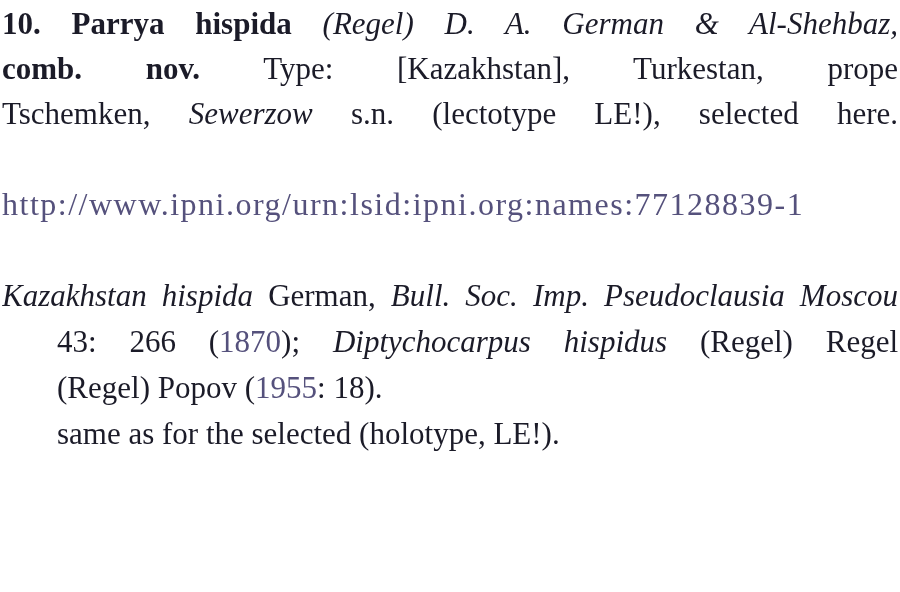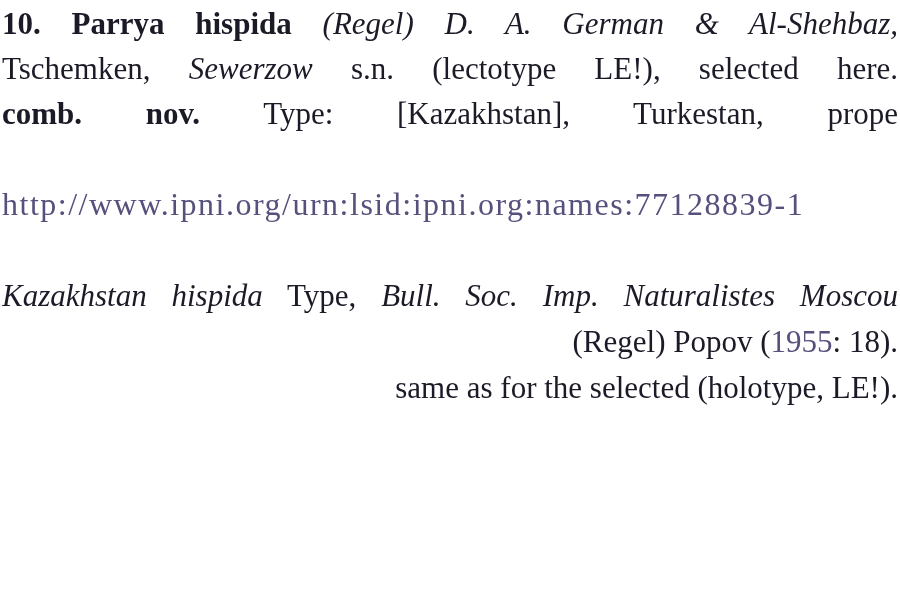--- a/index.html
+++ b/index.html
@@ -19,40 +19,41 @@
   .para{margin:0;}
   .url-para{margin-top:46px;}
   .url-para .line{letter-spacing:1.5px;font-size:32px;}
   .syn-first{margin-top:46px;}
   .line{
     line-height:45px;height:45px;
     text-align:left;overflow:hidden;
   }
   .syn .line{line-height:46px;height:46px;}
   .line.j{text-align:justify;text-align-last:justify;}
-  .line.c{padding-left:55px;text-align:right;}
+  .line.c{padding-left:55px;}
   .bold{font-weight:700;}
   .italic{font-style:italic;}
   .link{color:var(--link);text-decoration:none;}
 </style>
 </head>
 <body>
 
 <div class="page">
   <div class="para" id="species-heading">
       <div class="line j"><span class="bold">10. Parrya hispida</span><span> </span><span class="italic">(Regel) D. A. German &amp; Al-Shehbaz,</span></div>
+      <div class="line j"><span class="bold">comb. nov.</span><span> Type: [Kazakhstan], Turkestan, prope</span></div>
       <div class="line j"><span>Tschemken, </span><span class="italic">Sewerzow</span><span> s.n. (lectotype LE!), selected here.</span></div>
-      <div class="line j"><span class="bold">comb. nov.</span><span> Type: [Kazakhstan], Turkestan, prope</span></div>
     </div>
 
   <div class="para url-para" id="ipni-url">
       <div class="line"><span class="link">http://www.ipni.org/urn:lsid:ipni.org:names:77128839-1</span></div>
     </div>
 
   <div class="para syn syn-first" id="synonymy">
-      <div class="line j"><span class="italic">Kazakhstan hispida</span><span> Type, </span><span class="italic">Bull. Soc. Imp. Naturalistes Moscou</span></div>
+      <div class="line j"><span class="italic">Kazakhstan hispida</span><span> German, </span><span class="italic">Bull. Soc. Imp. Pseudoclausia Moscou</span></div>
+      <div class="line j c"><span>43: 266 (</span><span class="link">1870</span><span>); </span><span class="italic">Diptychocarpus hispidus</span><span> (Regel) Regel</span></div>
       <div class="line c"><span>(Regel) Popov (</span><span class="link">1955</span><span>: 18).</span></div>
     </div>
 
   <div class="para syn" id="variety-synonymy">
       <div class="line c"><span>same as for the selected (holotype, LE!).</span></div>
     </div>
 </div>
 
 </body></html>

